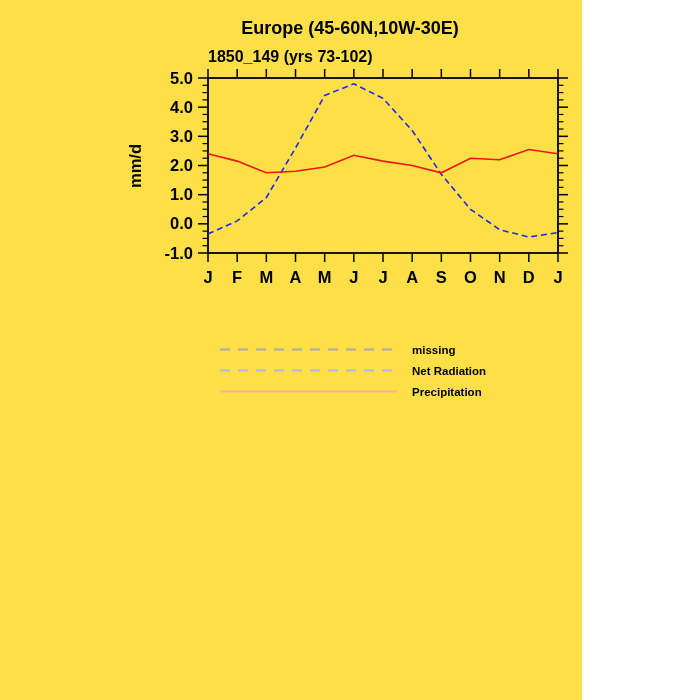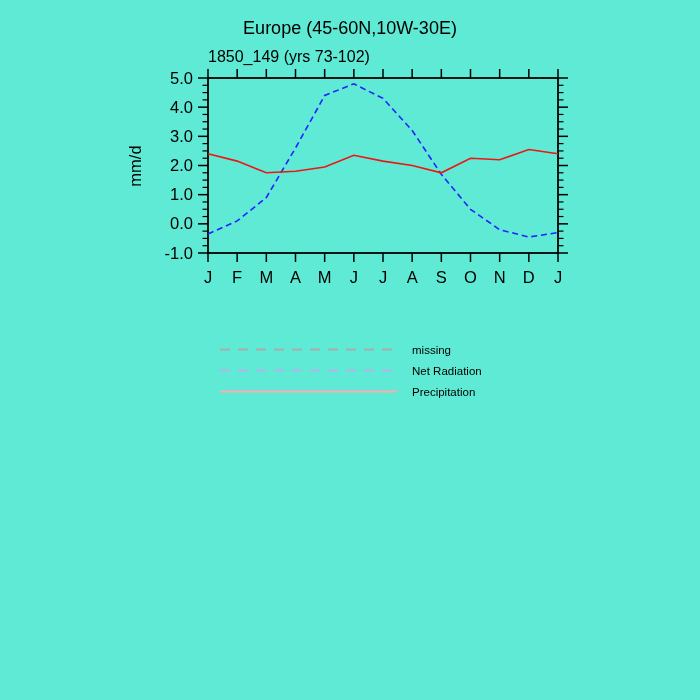--- a/index.html
+++ b/index.html
@@ -1,17 +1,17 @@
 <!DOCTYPE html>
 <html><head>
 <meta charset="utf-8">
 <style>
   html,body{margin:0;padding:0;background:#ffffff;}
-  .canvas{position:relative;width:700px;height:700px;background:#5eead4;overflow:hidden;
-          font-family:"Liberation Sans", sans-serif;}
+  .canvas{position:relative;width:582px;height:700px;background:#fde047;overflow:hidden;
+          font-family:"Liberation Sans", sans-serif;font-weight:bold;}
   svg{position:absolute;left:0;top:0;}
   text{fill:#000000;}
   .title{font-size:18px;}
   .subtitle{font-size:16px;}
   .ylabel{font-size:16.5px;}
   .ticklab{font-size:16.5px;}
   .monthlab{font-size:16.5px;}
   .legendlab{font-size:11.5px;}
 </style>
 </head>

